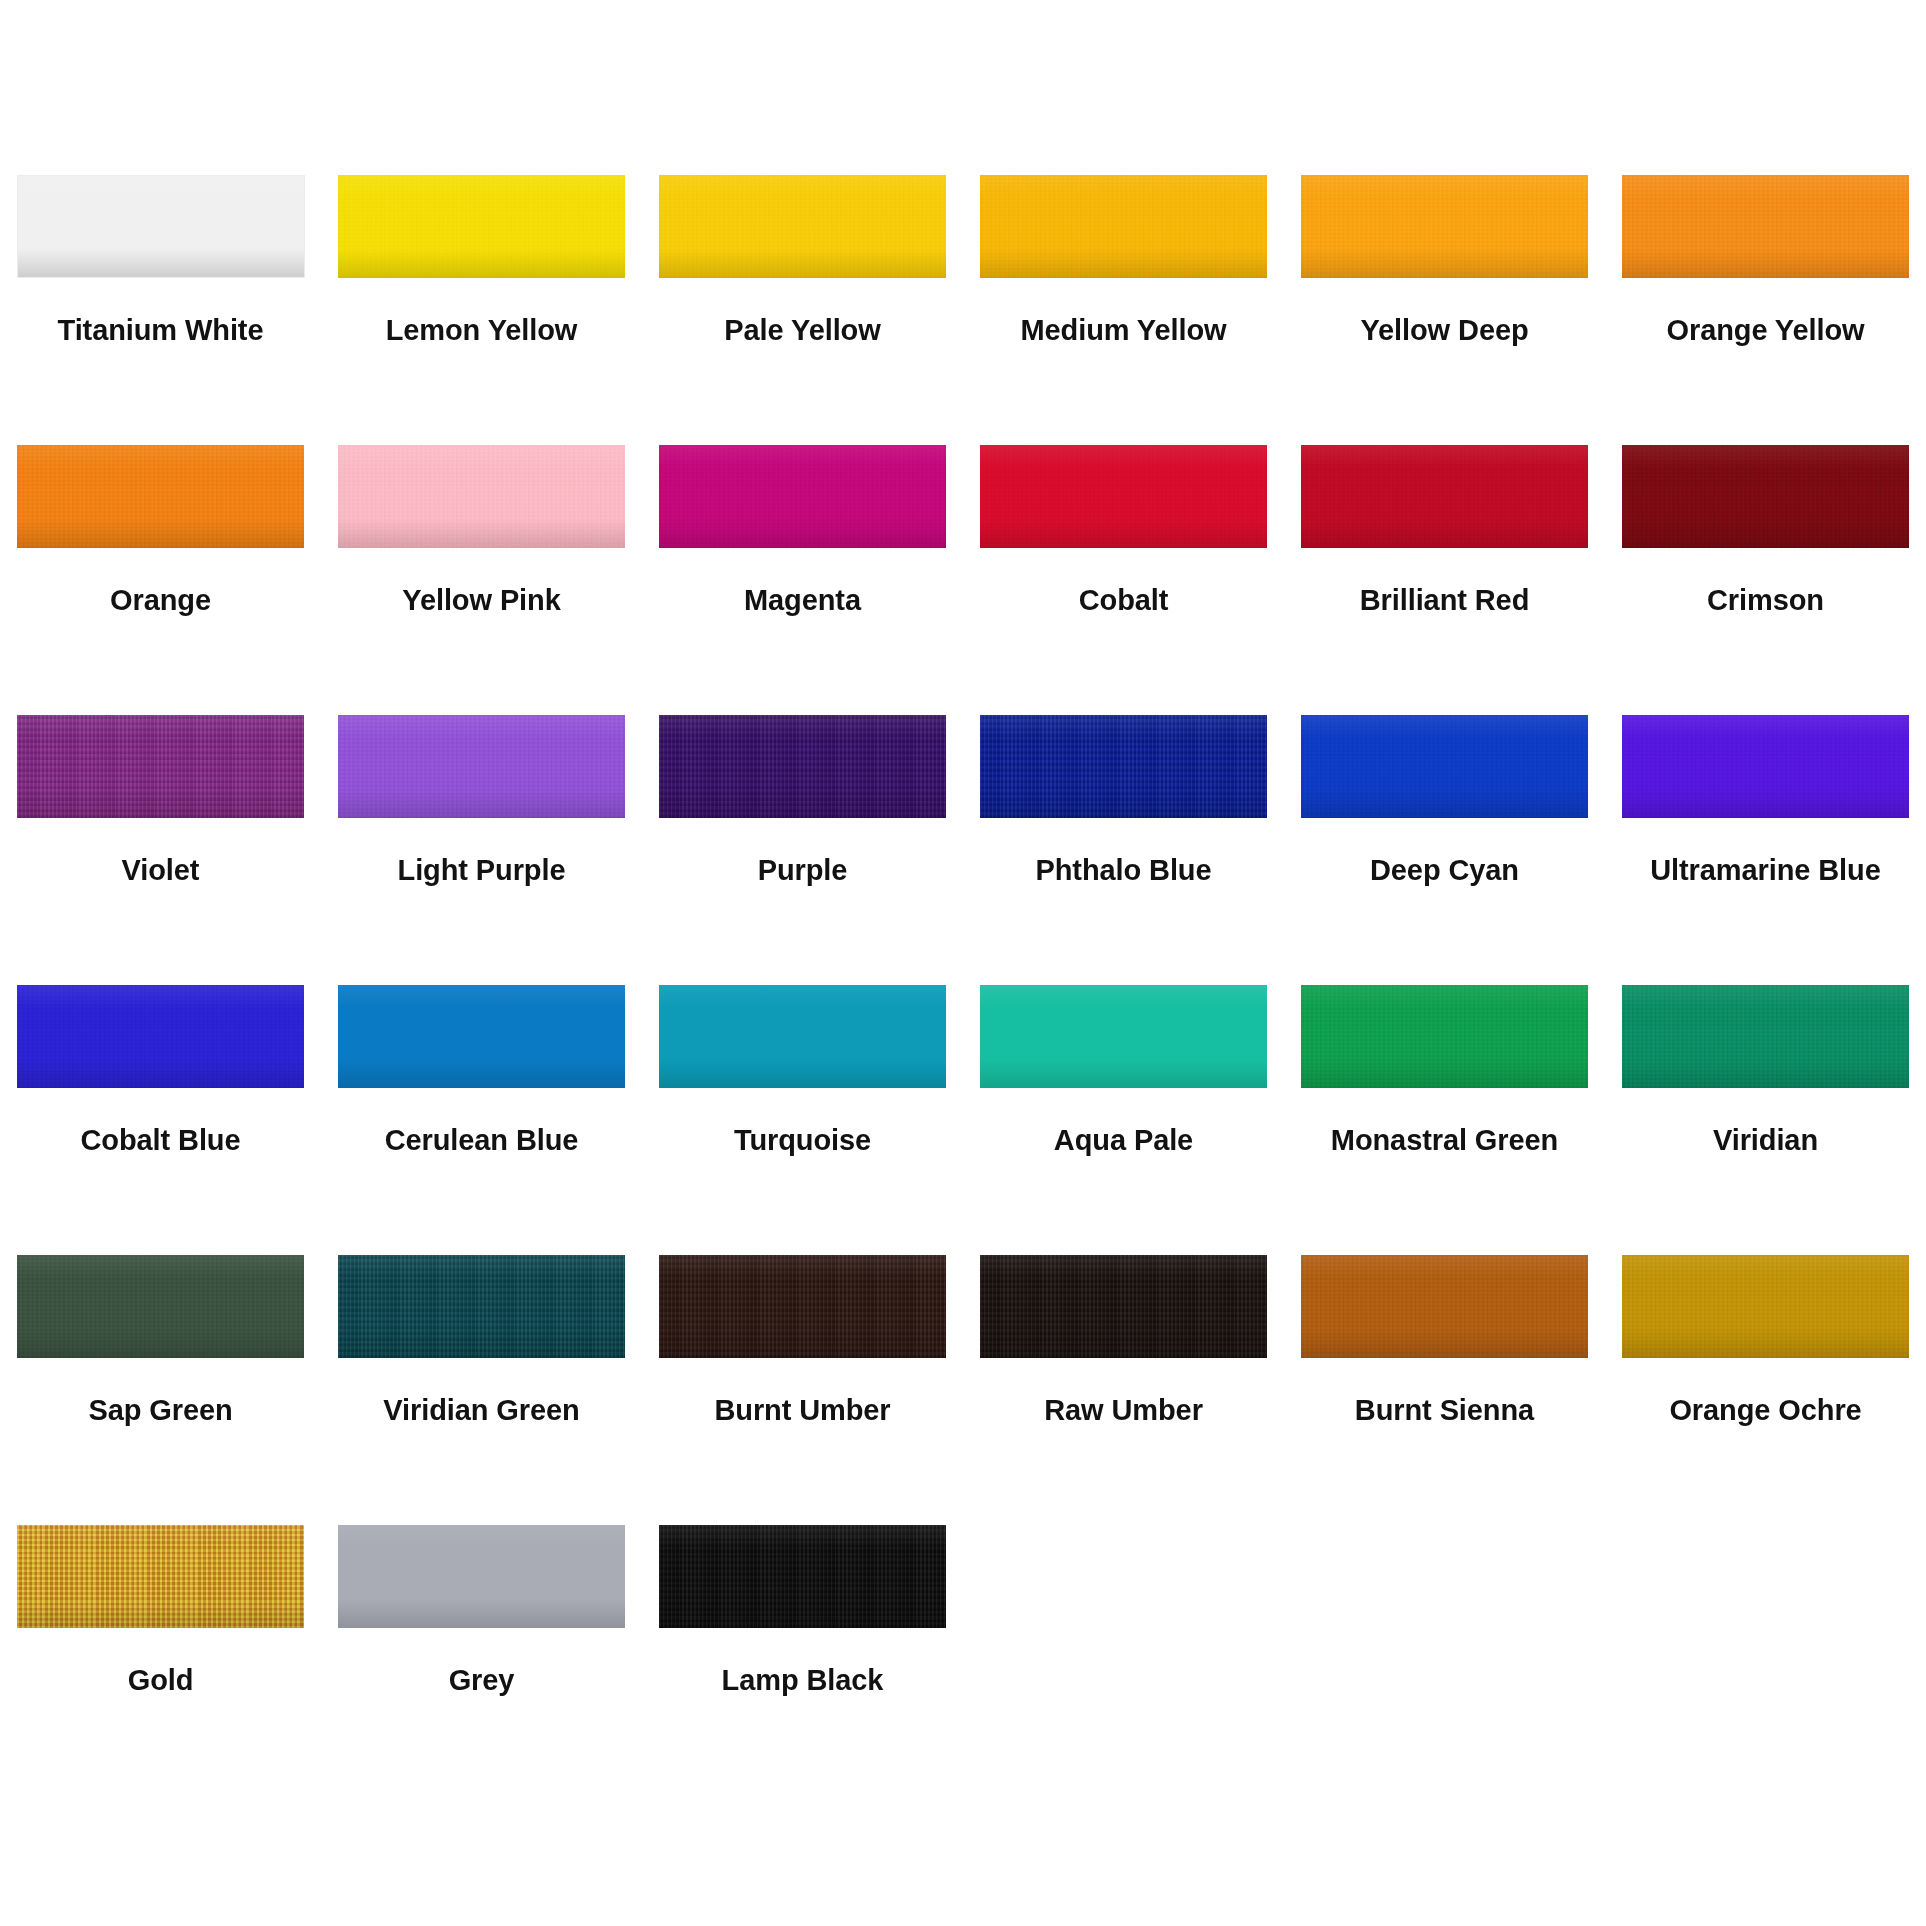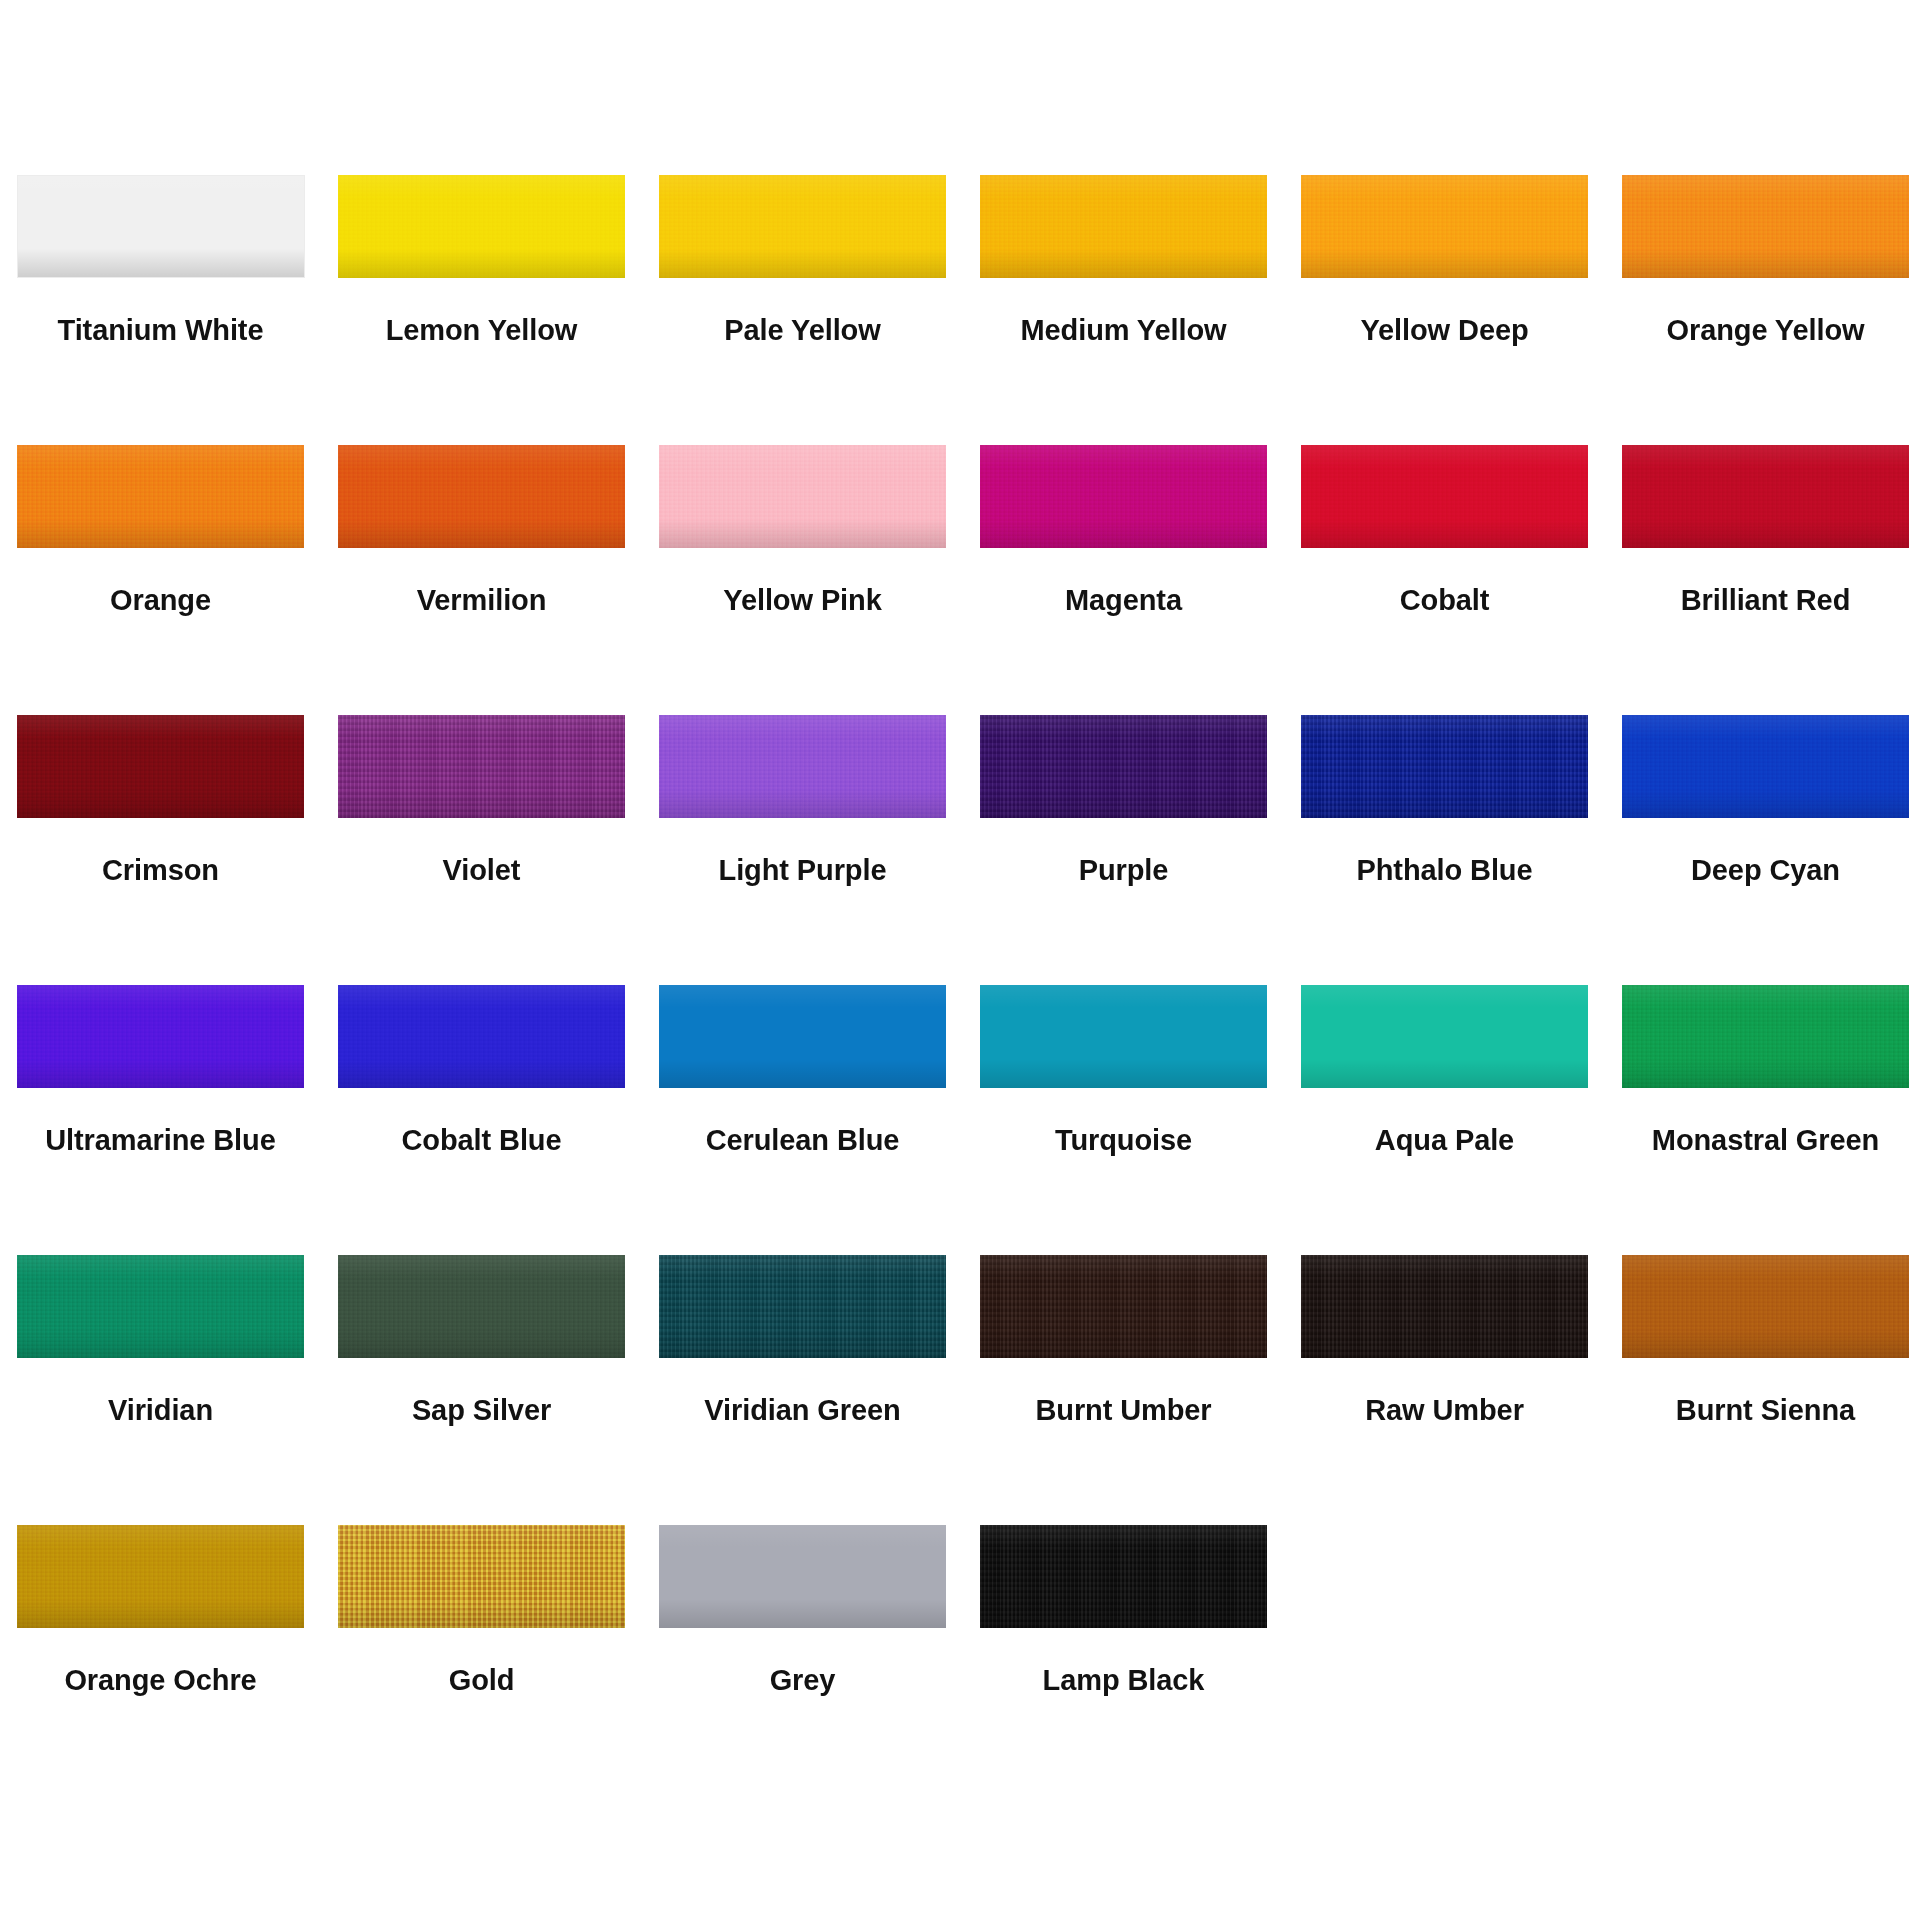--- a/index.html
+++ b/index.html
@@ -190,27 +190,20 @@
         <div class="swatch-label">Orange Yellow</div>
       </div>
       <div class="swatch-cell">
         <div class="swatch-chip" style="background-color: rgb(240, 128, 20);">
           <div class="texture"></div>
           <div class="shade"></div>
         </div>
         <div class="swatch-label">Orange</div>
       </div>
       <div class="swatch-cell">
-        <div class="swatch-chip" style="background-color: rgb(224, 86, 19);">
-          <div class="texture"></div>
-          <div class="shade"></div>
-        </div>
-        <div class="swatch-label">Vermilion</div>
-      </div>
-      <div class="swatch-cell">
         <div class="swatch-chip" style="background-color: rgb(251, 185, 196);">
           <div class="texture"></div>
           <div class="shade"></div>
         </div>
         <div class="swatch-label">Yellow Pink</div>
       </div>
       <div class="swatch-cell">
         <div class="swatch-chip" style="background-color: rgb(195, 7, 123);">
           <div class="texture"></div>
           <div class="shade"></div>
@@ -317,21 +310,21 @@
           <div class="texture"></div>
           <div class="shade"></div>
         </div>
         <div class="swatch-label">Viridian</div>
       </div>
       <div class="swatch-cell">
         <div class="swatch-chip" style="background-color: rgb(59, 82, 64);">
           <div class="texture"></div>
           <div class="shade"></div>
         </div>
-        <div class="swatch-label">Sap Silver</div>
+        <div class="swatch-label">Sap Green</div>
       </div>
       <div class="swatch-cell">
         <div class="swatch-chip mottled" style="background-color: rgb(11, 74, 85);">
           <div class="texture"></div>
           <div class="shade"></div>
         </div>
         <div class="swatch-label">Viridian Green</div>
       </div>
       <div class="swatch-cell">
         <div class="swatch-chip mottled" style="background-color: rgb(46, 24, 18);">

